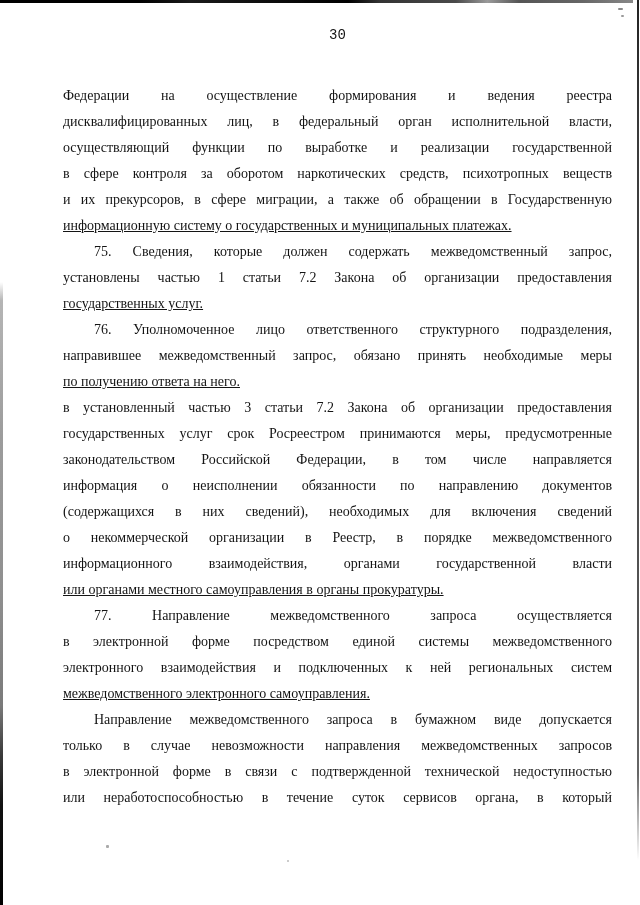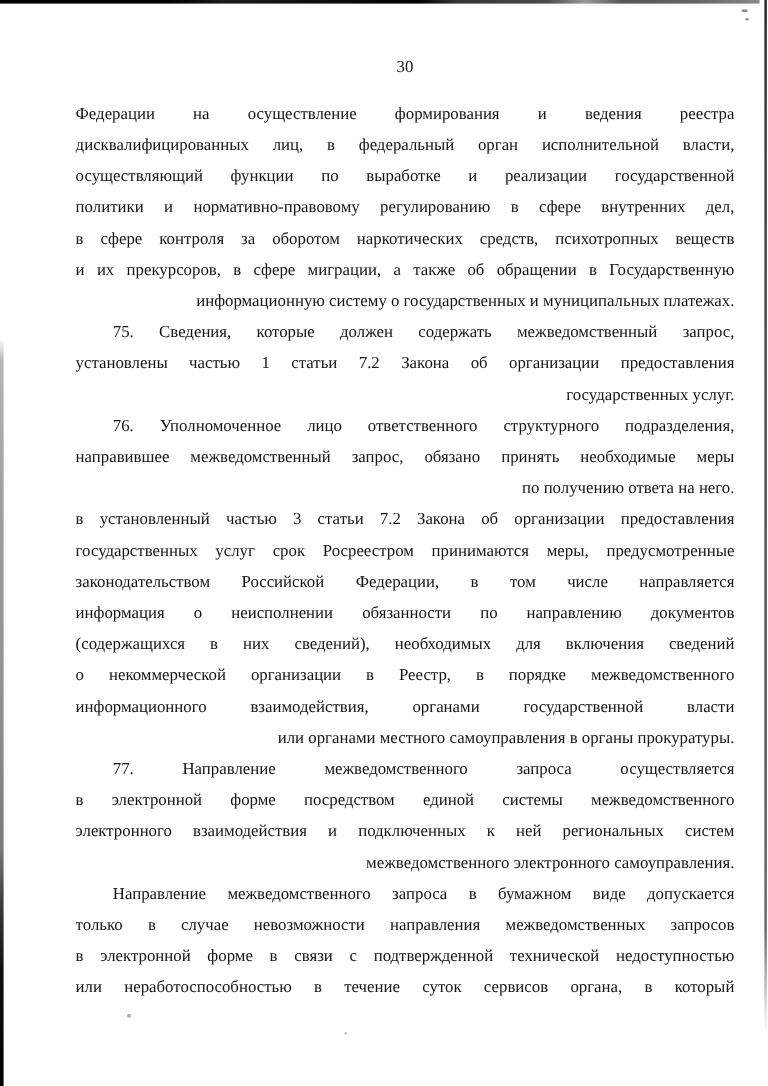--- a/index.html
+++ b/index.html
@@ -33,34 +33,34 @@
       #7a7a7a 68%, #3a3a3a 76%, #111 84%, #000 100%);
   }
   .speck { position: absolute; border-radius: 1px; }
   .spk1 { left: 618px; top: 8px;  width: 5px; height: 2px; background: #8a8a8a; }
   .spk2 { left: 621px; top: 15px; width: 3px; height: 2px; background: #9a9a9a; }
   .spk3 { left: 106px; top: 845px; width: 3px; height: 3px; background: #aaaaaa; }
   .spk4 { left: 287px; top: 860px; width: 2px; height: 2px; background: #bbbbbb; }
 
   
   .pagenum {
-    position: absolute; left: 63px; top: 44px; width: 549px; height: 26px;
-    line-height: 26px; text-align: center; font-size: 14px;
+    position: absolute; left: 63px; top: 22px; width: 549px; height: 26px;
+    line-height: 26px; text-align: center; font-size: 14px; font-family: Liberation Mono, monospace;
   }
   .textblock {
     position: absolute; left: 63px; top: 83px; width: 549px;
     font-size: 14px;
   }
   .para { margin: 0; padding: 0; }
   .line {
     display: block; height: 26px; line-height: 26px; overflow: hidden;
     text-align: justify; text-align-last: justify;
     word-spacing: 1px;
   }
-  .last { text-align: right; text-align-last: auto; word-spacing: normal; }
+  .last { text-align: left; text-align-last: auto; word-spacing: normal; text-decoration: underline; }
   .indent { text-indent: 31px; }
 </style>
 </head>
 <body>
 
 <div class="page">
 
   <div class="edge-top"></div>
   <div class="edge-right"></div>
   <div class="edge-left"></div>
@@ -70,21 +70,20 @@
   <div class="speck spk4"></div>
 
   <div class="pagenum">30</div>
 
   <div class="textblock">
 
     <p class="para">
       <span class="line">Федерации на осуществление формирования и ведения реестра</span>
       <span class="line">дисквалифицированных лиц, в федеральный орган исполнительной власти,</span>
       <span class="line">осуществляющий функции по выработке и реализации государственной</span>
-      <span class="line">политики и нормативно-правовому регулированию в сфере внутренних дел,</span>
       <span class="line">в сфере контроля за оборотом наркотических средств, психотропных веществ</span>
       <span class="line">и их прекурсоров, в сфере миграции, а также об обращении в Государственную</span>
       <span class="line last">информационную систему о государственных и муниципальных платежах.</span>
     </p>
 
     <p class="para">
       <span class="line indent">75. Сведения, которые должен содержать межведомственный запрос,</span>
       <span class="line">установлены частью 1 статьи 7.2 Закона об организации предоставления</span>
       <span class="line last">государственных услуг.</span>
     </p>

